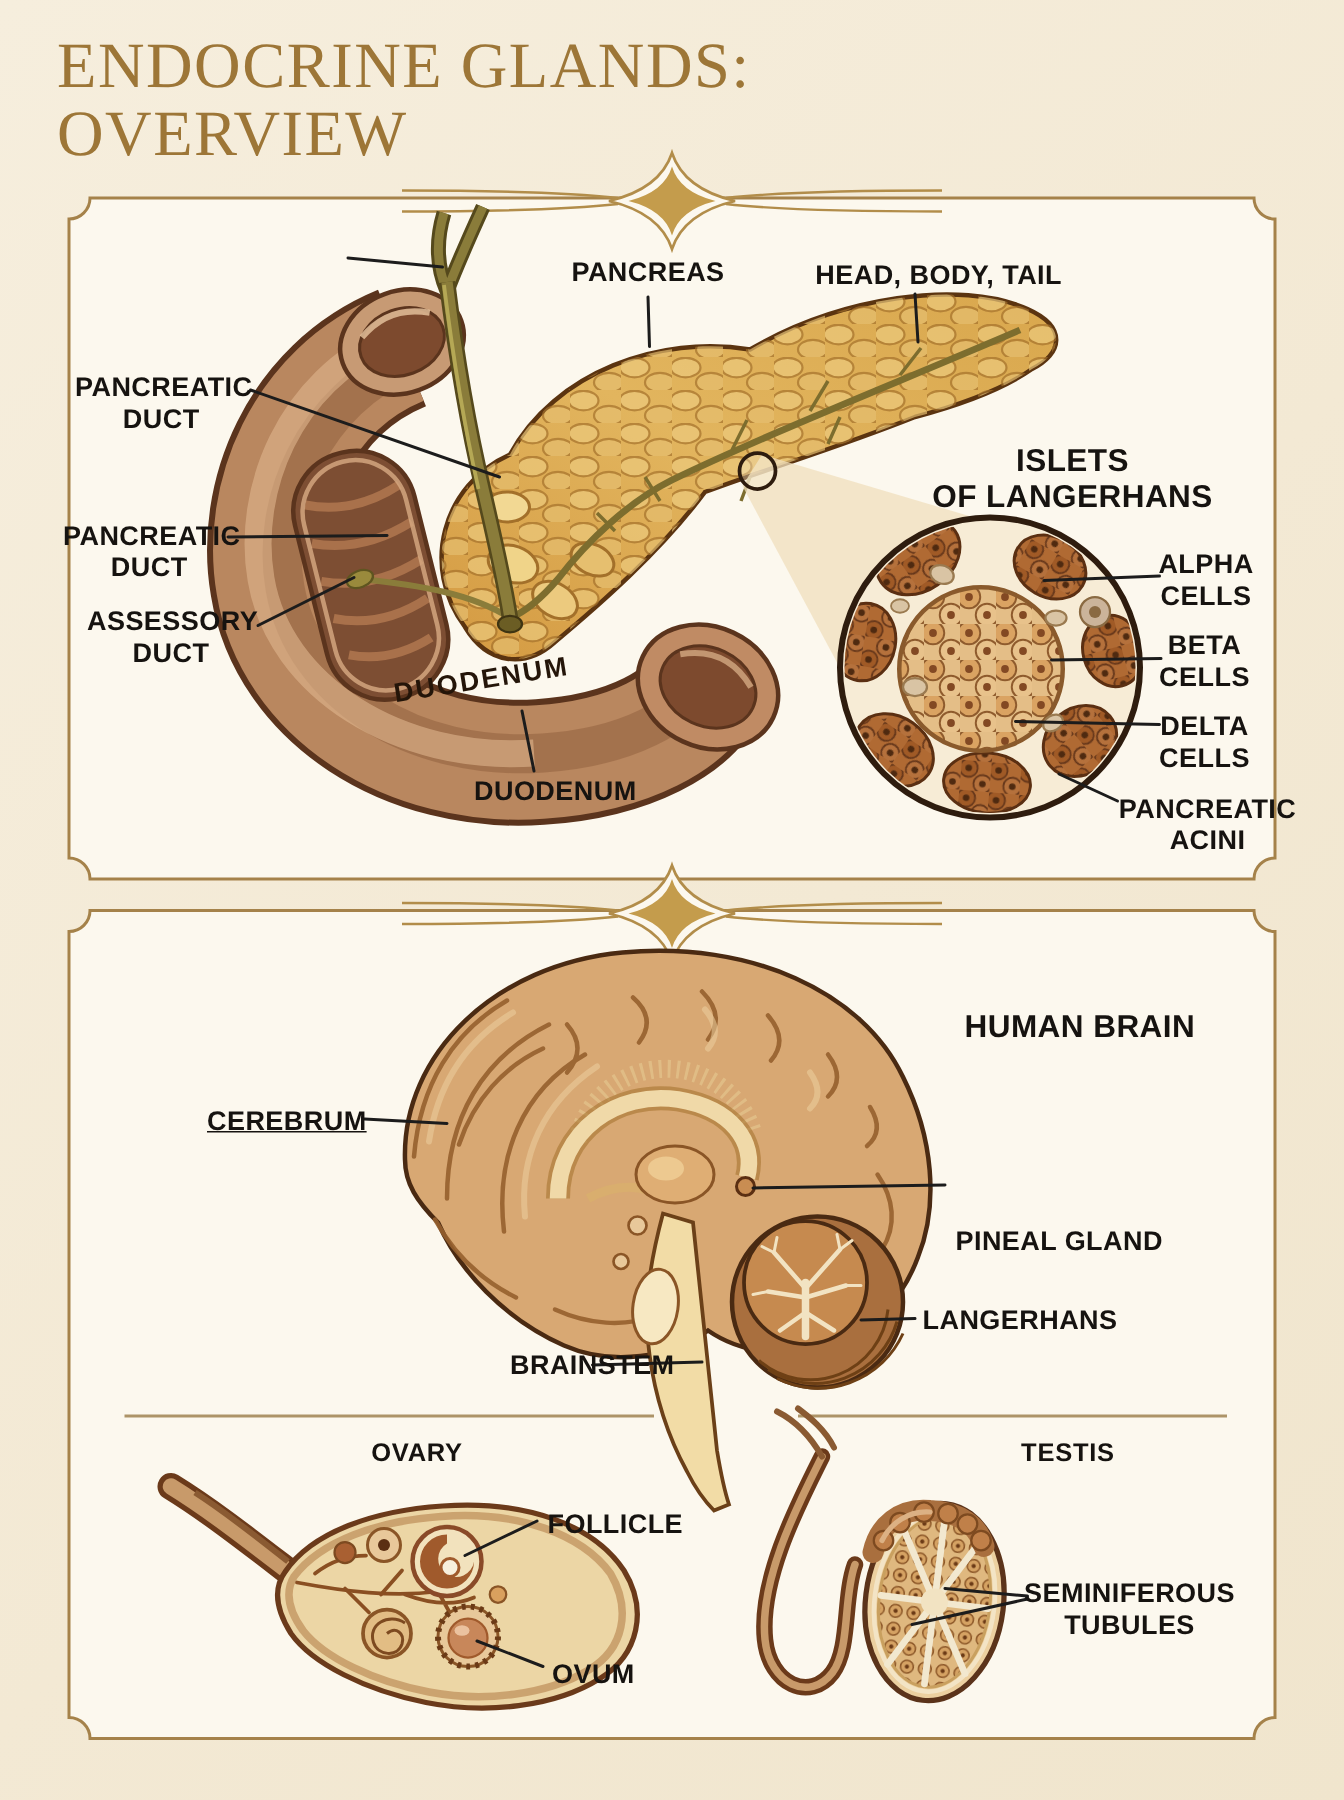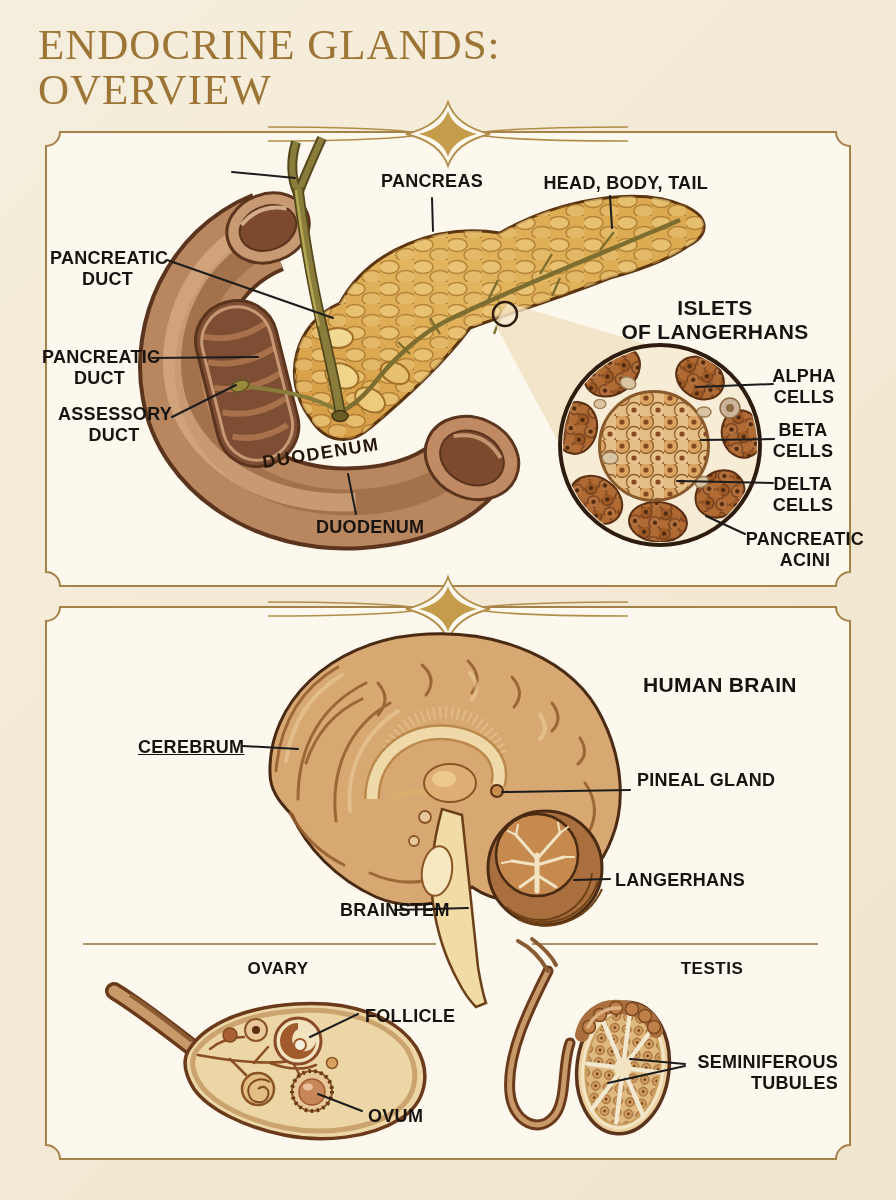--- a/index.html
+++ b/index.html
@@ -340,23 +340,23 @@
 CELLS</div>
   <div class="lbl" style="left:753px;top:420px;width:100px;">BETA
 CELLS</div>
   <div class="lbl" style="left:753px;top:474px;width:100px;">DELTA
 CELLS</div>
   <div class="lbl" style="left:740px;top:529px;width:130px;">PANCREATIC
 ACINI</div>
 
   <div class="lbl big left" style="left:626px;top:673px;margin-left:17px;">HUMAN BRAIN</div>
   <div class="lbl left" style="left:138px;top:737px;text-decoration:underline;">CEREBRUM</div>
-  <div class="lbl left" style="left:637px;top:770px;">PINEAL GLAND</div>
+  <div class="lbl left" style="left:637px;top:817px;">PINEAL GLAND</div>
   <div class="lbl left" style="left:615px;top:870px;">LANGERHANS</div>
   <div class="lbl left" style="left:297px;top:900px;margin-left:43px;">BRAINSTEM</div>
   <div class="lbl sect" style="left:198px;top:959px;width:160px;">OVARY</div>
   <div class="lbl left" style="left:365px;top:1006px;">FOLLICLE</div>
   <div class="lbl left" style="left:368px;top:1106px;">OVUM</div>
   <div class="lbl sect" style="left:632px;top:959px;width:160px;">TESTIS</div>
-  <div class="lbl" style="left:668px;top:1052px;width:170px;text-align:right;">SEMINIFEROUS
+  <div class="lbl" style="left:668px;top:1052px;width:170px;">SEMINIFEROUS
 TUBULES</div>
 
 </div>
 
 </body></html>

